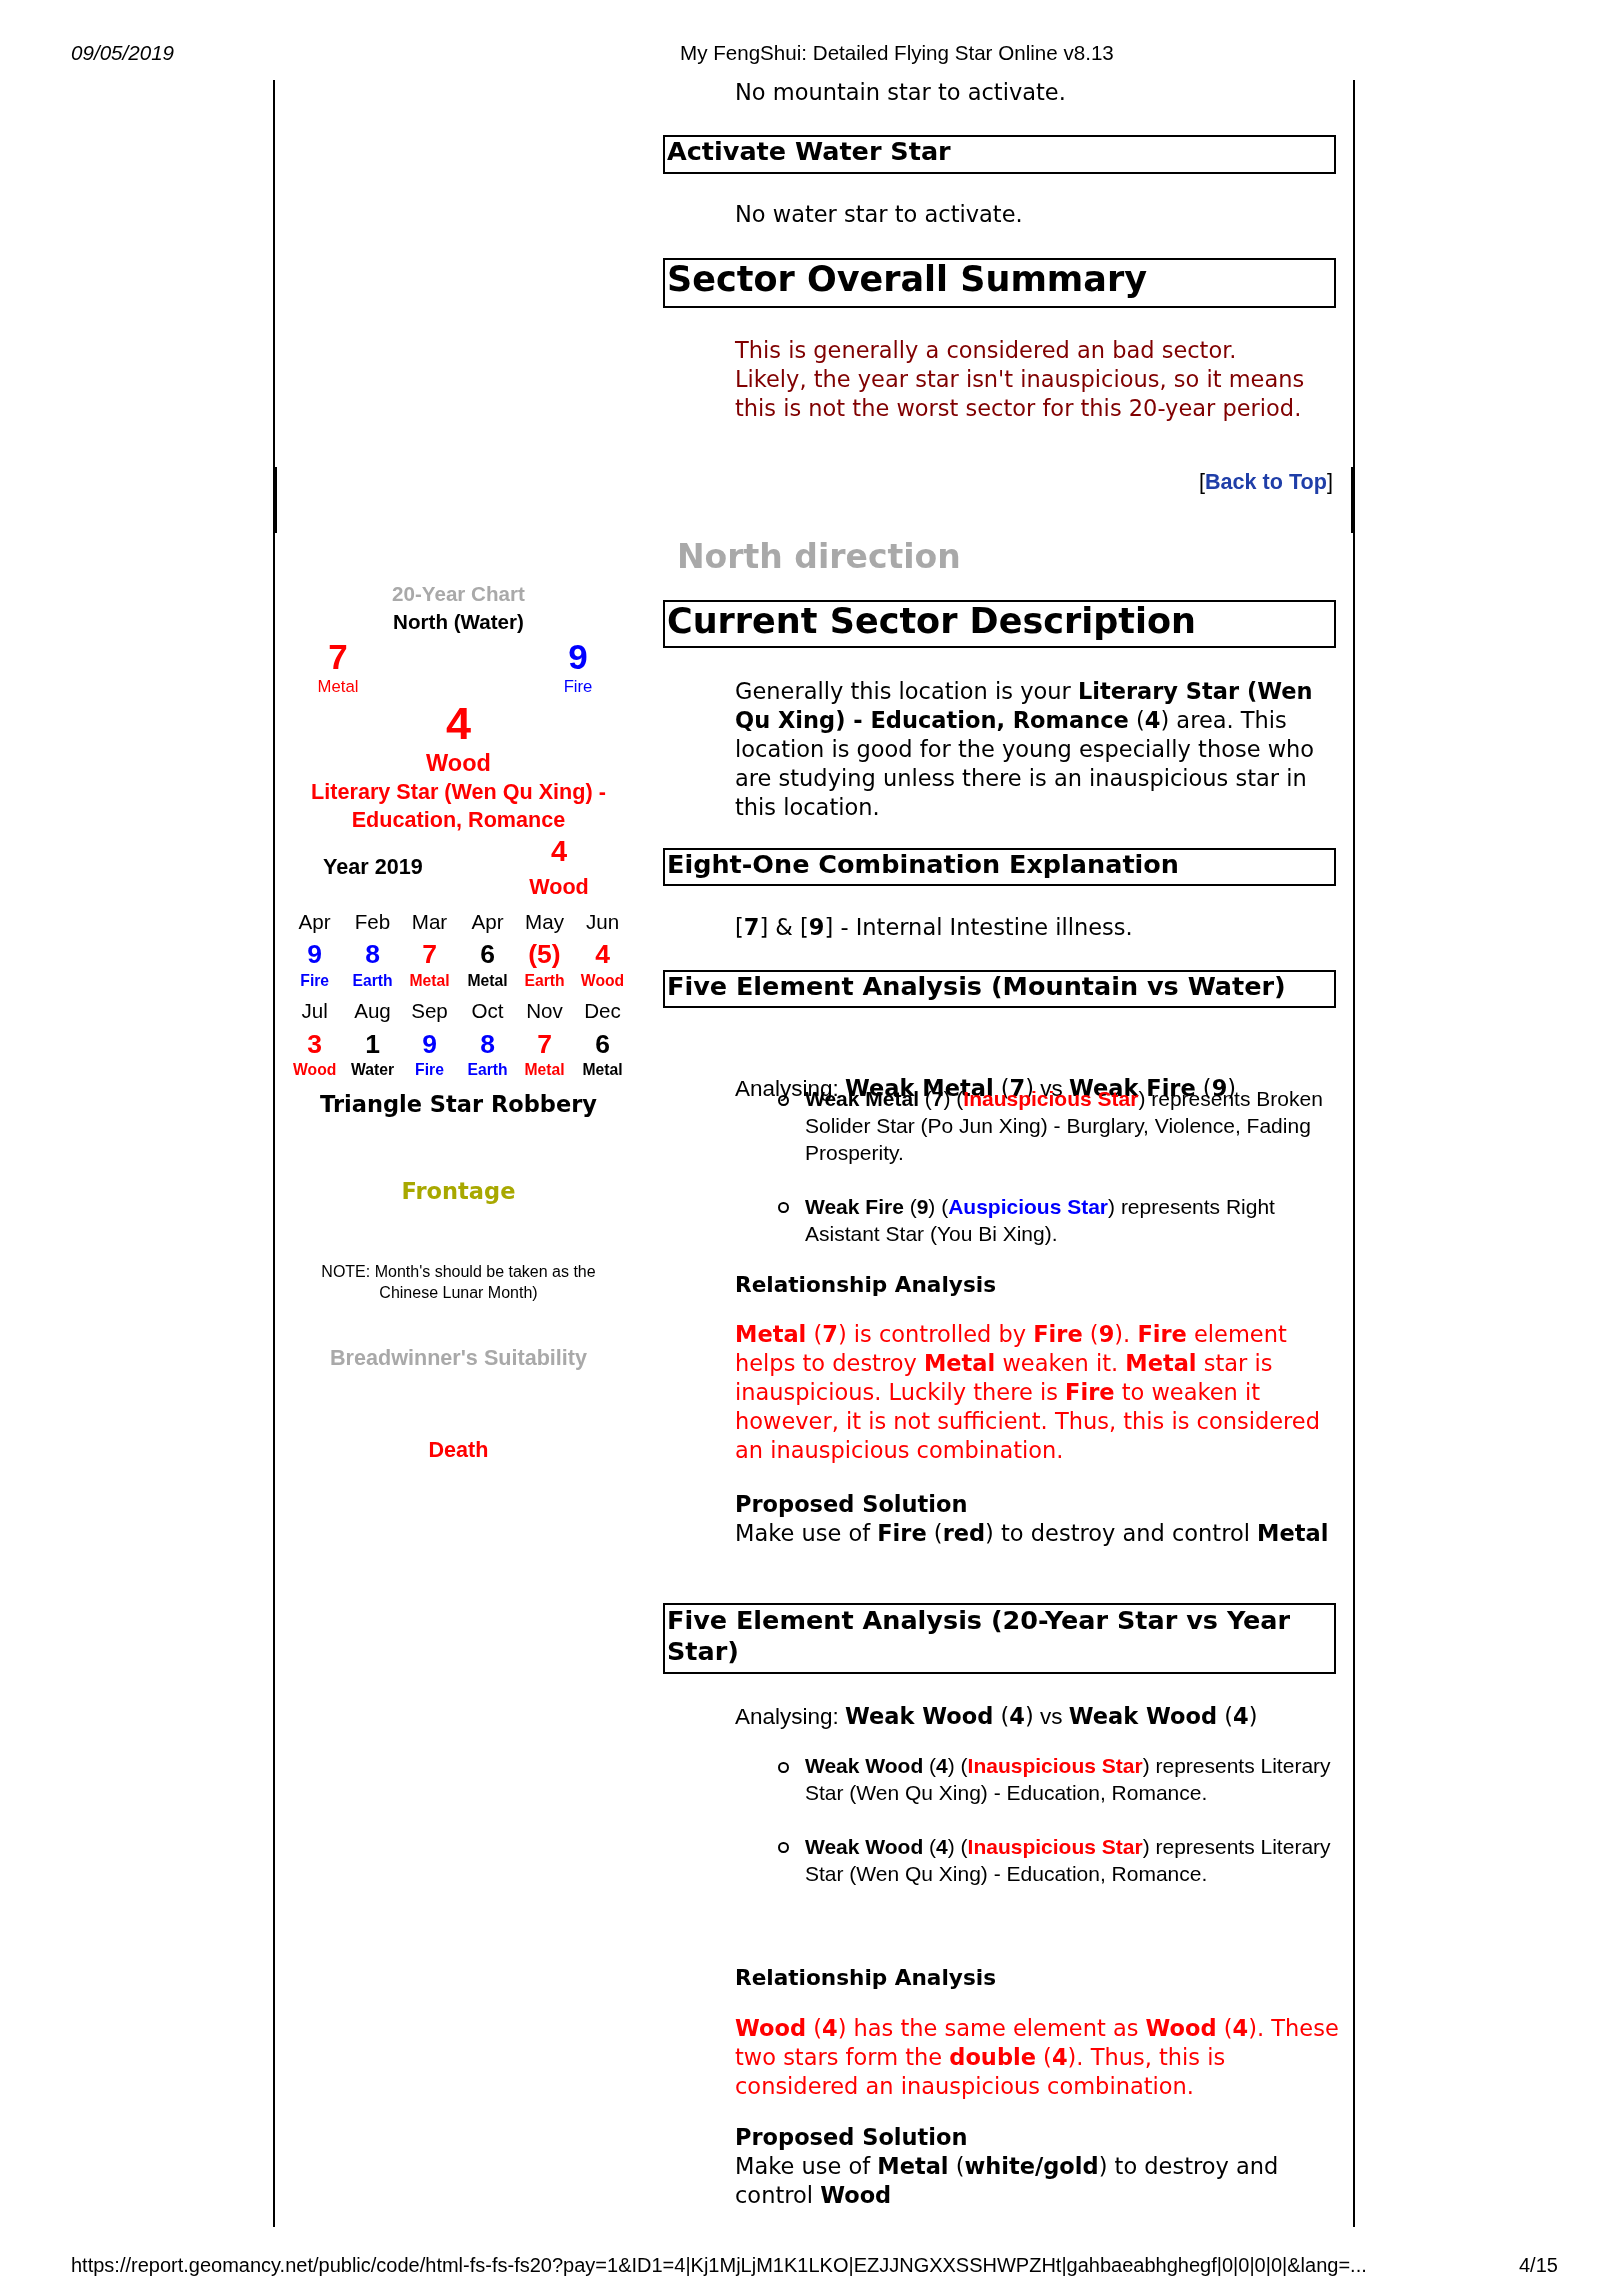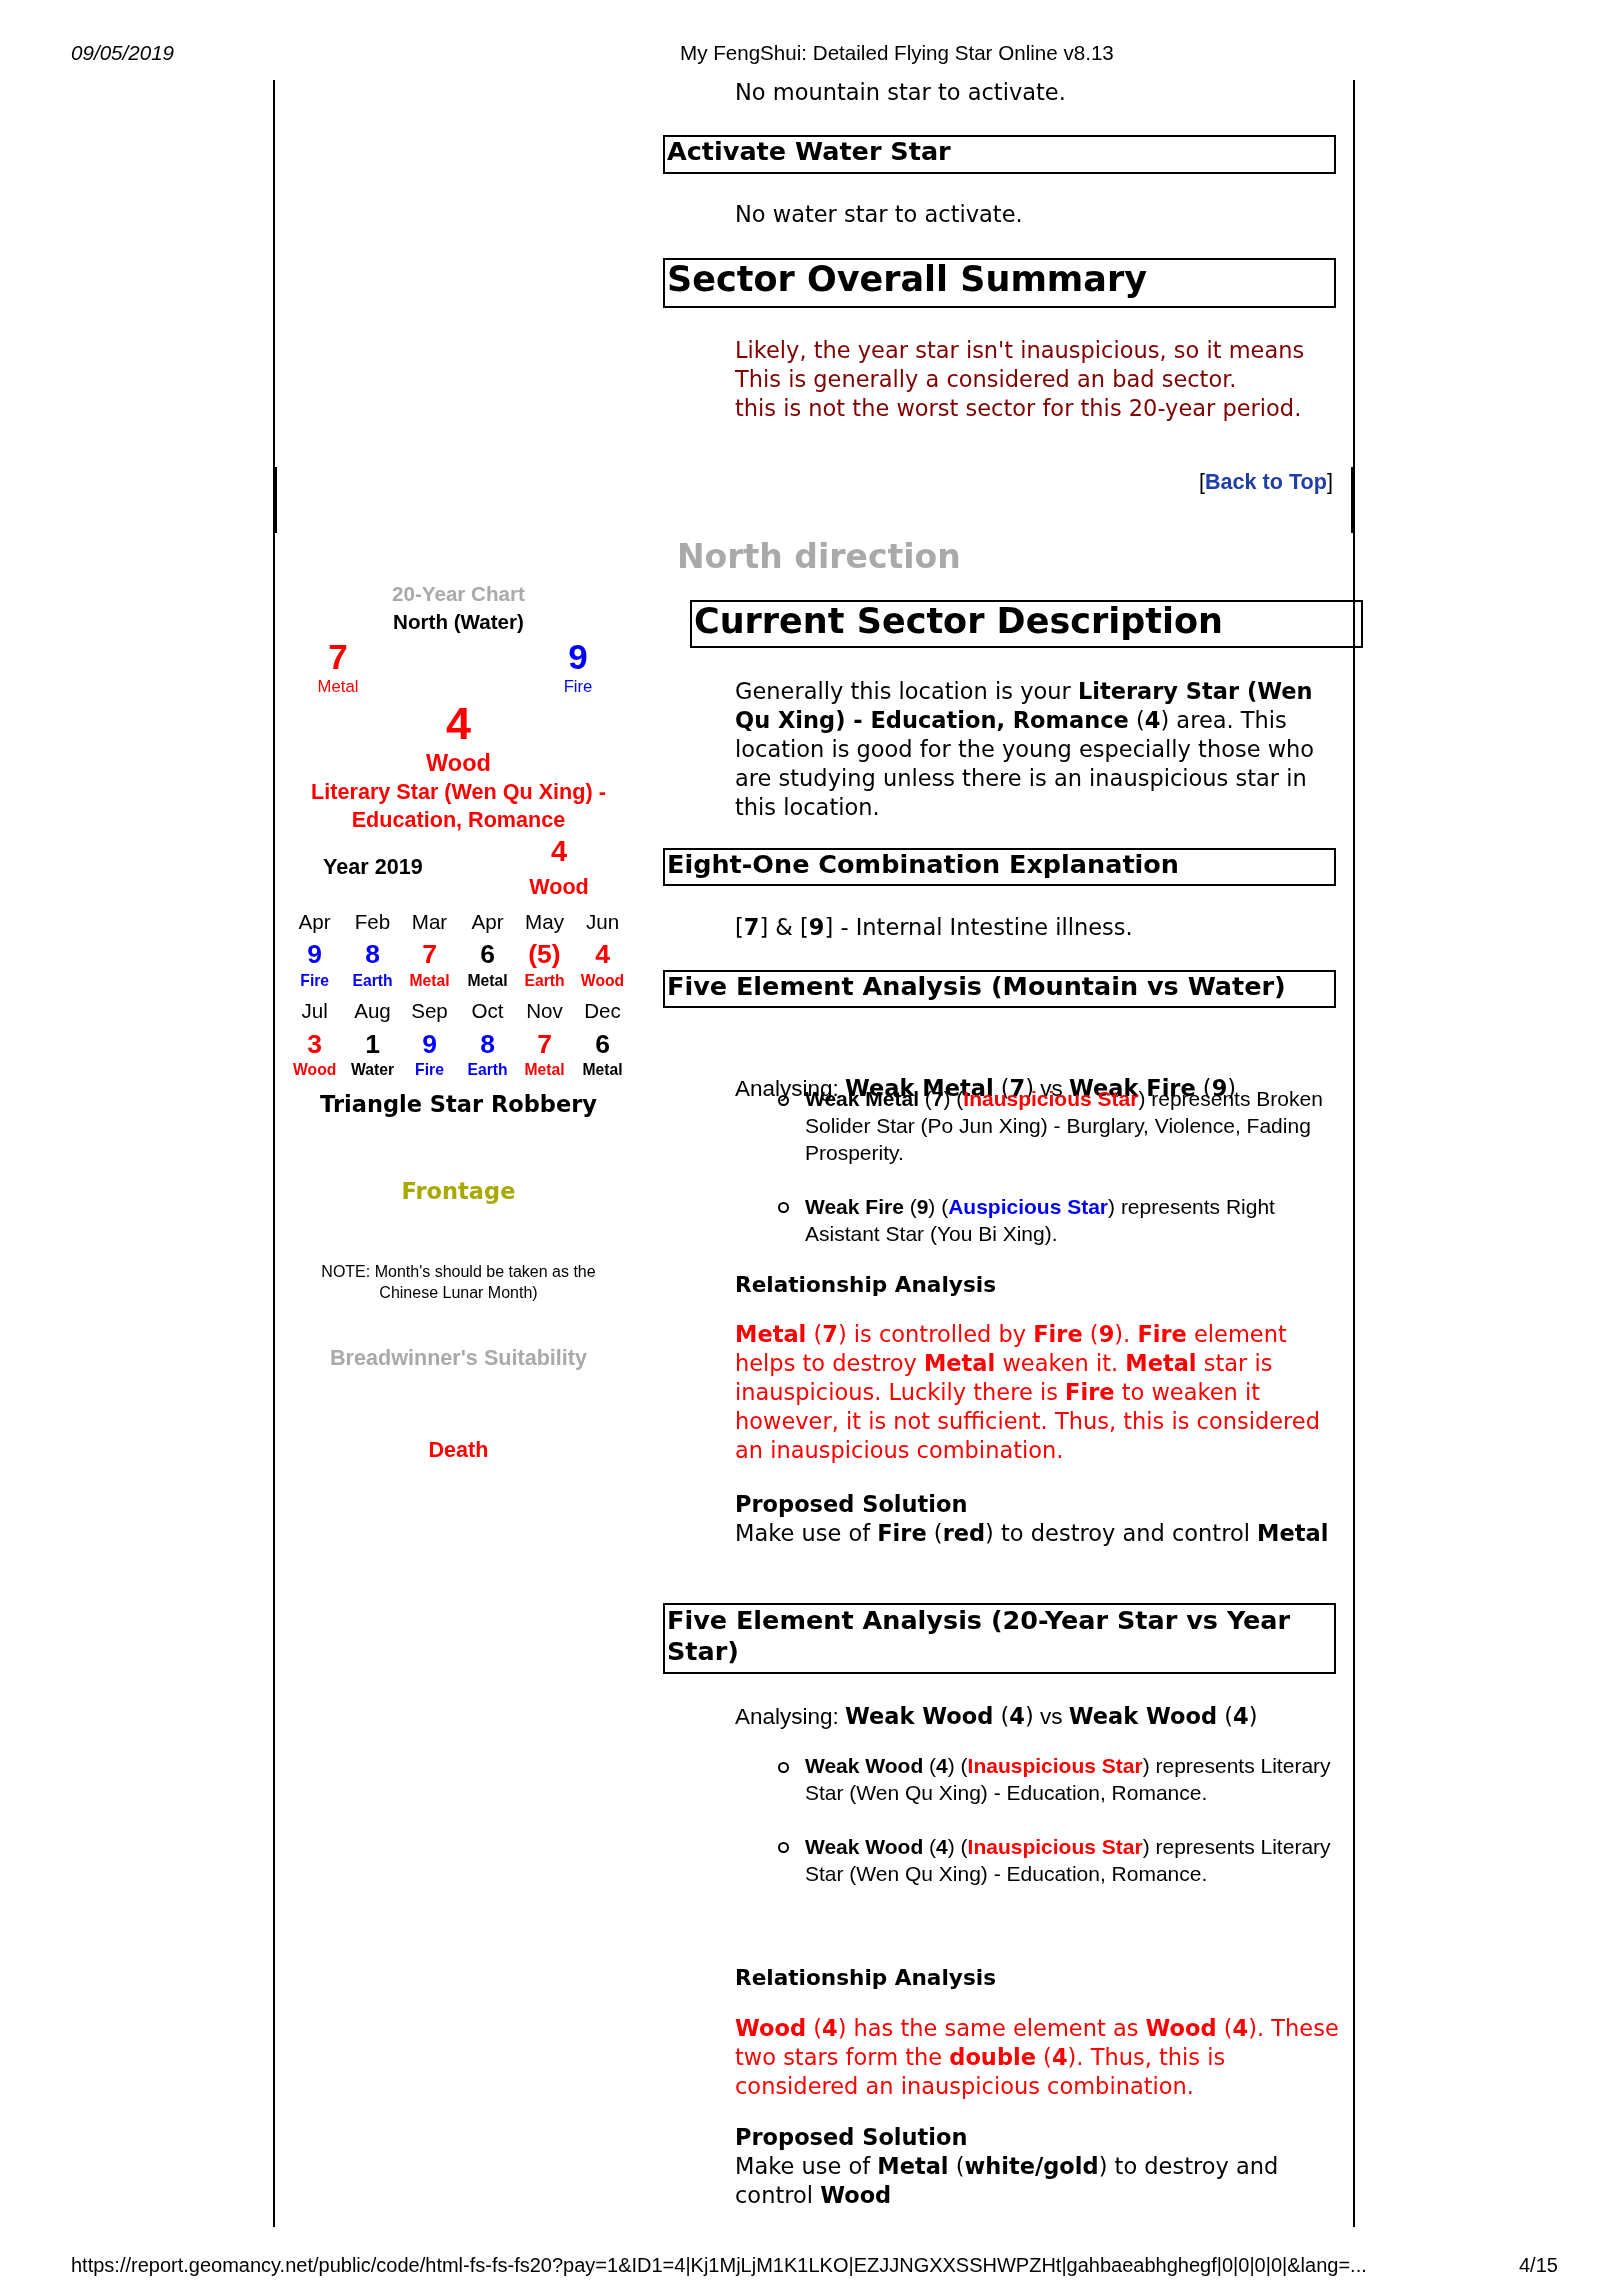--- a/index.html
+++ b/index.html
@@ -34,22 +34,22 @@
 <div class="vline" style="left:273px; top:80px; height:2147px;"></div>
 <div class="vline" style="left:275px; top:467px; height:66px; width:2px;"></div>
 <div class="vline" style="left:1353px; top:80px; height:2147px;"></div>
 <div class="vline" style="left:1351px; top:467px; height:66px;"></div>
 
 <div class="body-txt" style="top:78px;">No mountain star to activate.</div>
 <div class="box h3" style="top:135px; height:39px;">Activate Water Star</div>
 <div class="body-txt" style="top:200px;">No water star to activate.</div>
 <div class="box h2" style="top:258px; height:50px;">Sector Overall Summary</div>
 <div class="body-txt darkred" style="top:336px;">
+  <div>This is generally a considered an bad sector.</div>
   <div>Likely, the year star isn't inauspicious, so it means</div>
-  <div>This is generally a considered an bad sector.</div>
   <div>this is not the worst sector for this 20-year period.</div>
 </div>
 <div class="abs" style="left:1199px; top:469px; font-size:21.6px; font-family:'Liberation Sans',sans-serif;">
   <span>[</span><a class="link" href="#">Back to Top</a><span>]</span>
 </div>
 
 <div class="chart-col center" style="top:582px; font-size:20.6px; color:#a9a9a9;">20-Year Chart</div>
 <div class="chart-col center" style="top:610px; font-size:20.6px;">North (Water)</div>
 
 <div class="abs center arial b" style="left:294px; width:88px; top:637px; font-size:35px; color:#ff0000;">7</div>
@@ -108,21 +108,21 @@
 <div class="chart-col center" style="top:1091px; font-family:'DejaVu Sans',sans-serif; font-size:22.5px;">Triangle Star Robbery</div>
 <div class="chart-col center" style="top:1178px; font-family:'DejaVu Sans',sans-serif; font-size:22.5px; color:#a8a800;">Frontage</div>
 <div class="chart-col center" style="top:1262px; font-size:16px; font-weight:normal; line-height:20.6px;">
   <div>NOTE: Month's should be taken as the</div>
   <div>Chinese Lunar Month)</div>
 </div>
 <div class="chart-col center" style="top:1345px; font-size:21.6px; color:#a9a9a9;">Breadwinner's Suitability</div>
 <div class="chart-col center" style="top:1416px; font-size:21.6px; color:#ff0000;margin-top:21px;">Death</div>
 
 <div class="abs b" style="left:677px; top:537px; font-size:33px; color:#a9a9a9; font-family:'DejaVu Sans',sans-serif;">North direction</div>
-<div class="box h2" style="top:600px; height:48px;margin-left:27px;">Current Sector Description</div>
+<div class="box h2" style="top:600px; height:48px;">Current Sector Description</div>
 <div class="body-txt" style="top:677px;"><span>Generally this location is your </span><b>Literary Star (Wen Qu Xing) - Education, Romance</b><span> (</span><b>4</b><span>) area. This location is good for the young especially those who are studying unless there is an inauspicious star in this location.</span></div>
 
 <div class="box h3" style="top:848px; height:38px;">Eight-One Combination Explanation</div>
 <div class="body-txt" style="top:913px;"><span>[</span><b>7</b><span>] &amp; [</span><b>9</b><span>] - Internal Intestine illness.</span></div>
 
 <div class="box h3" style="top:970px; height:38px;">Five Element Analysis (Mountain vs Water)</div>
 <div class="body-txt" style="top:1034px;margin-top:40px;"><span class="arial">Analysing: </span><b>Weak Metal</b> (<b>7</b>)<span class="arial"> vs </span><b>Weak Fire</b> (<b>9</b>)</div>
 <ul class="bullet-list" style="top:1085px;">
   <li><b>Weak Metal</b> (<b>7</b>) (<b class="red">Inauspicious Star</b>)<span> represents Broken Solider Star (Po Jun Xing) - Burglary, Violence, Fading Prosperity.</span></li>
   <li><b>Weak Fire</b> (<b>9</b>) (<b class="blue">Auspicious Star</b>)<span> represents Right Asistant Star (You Bi Xing).</span></li>

